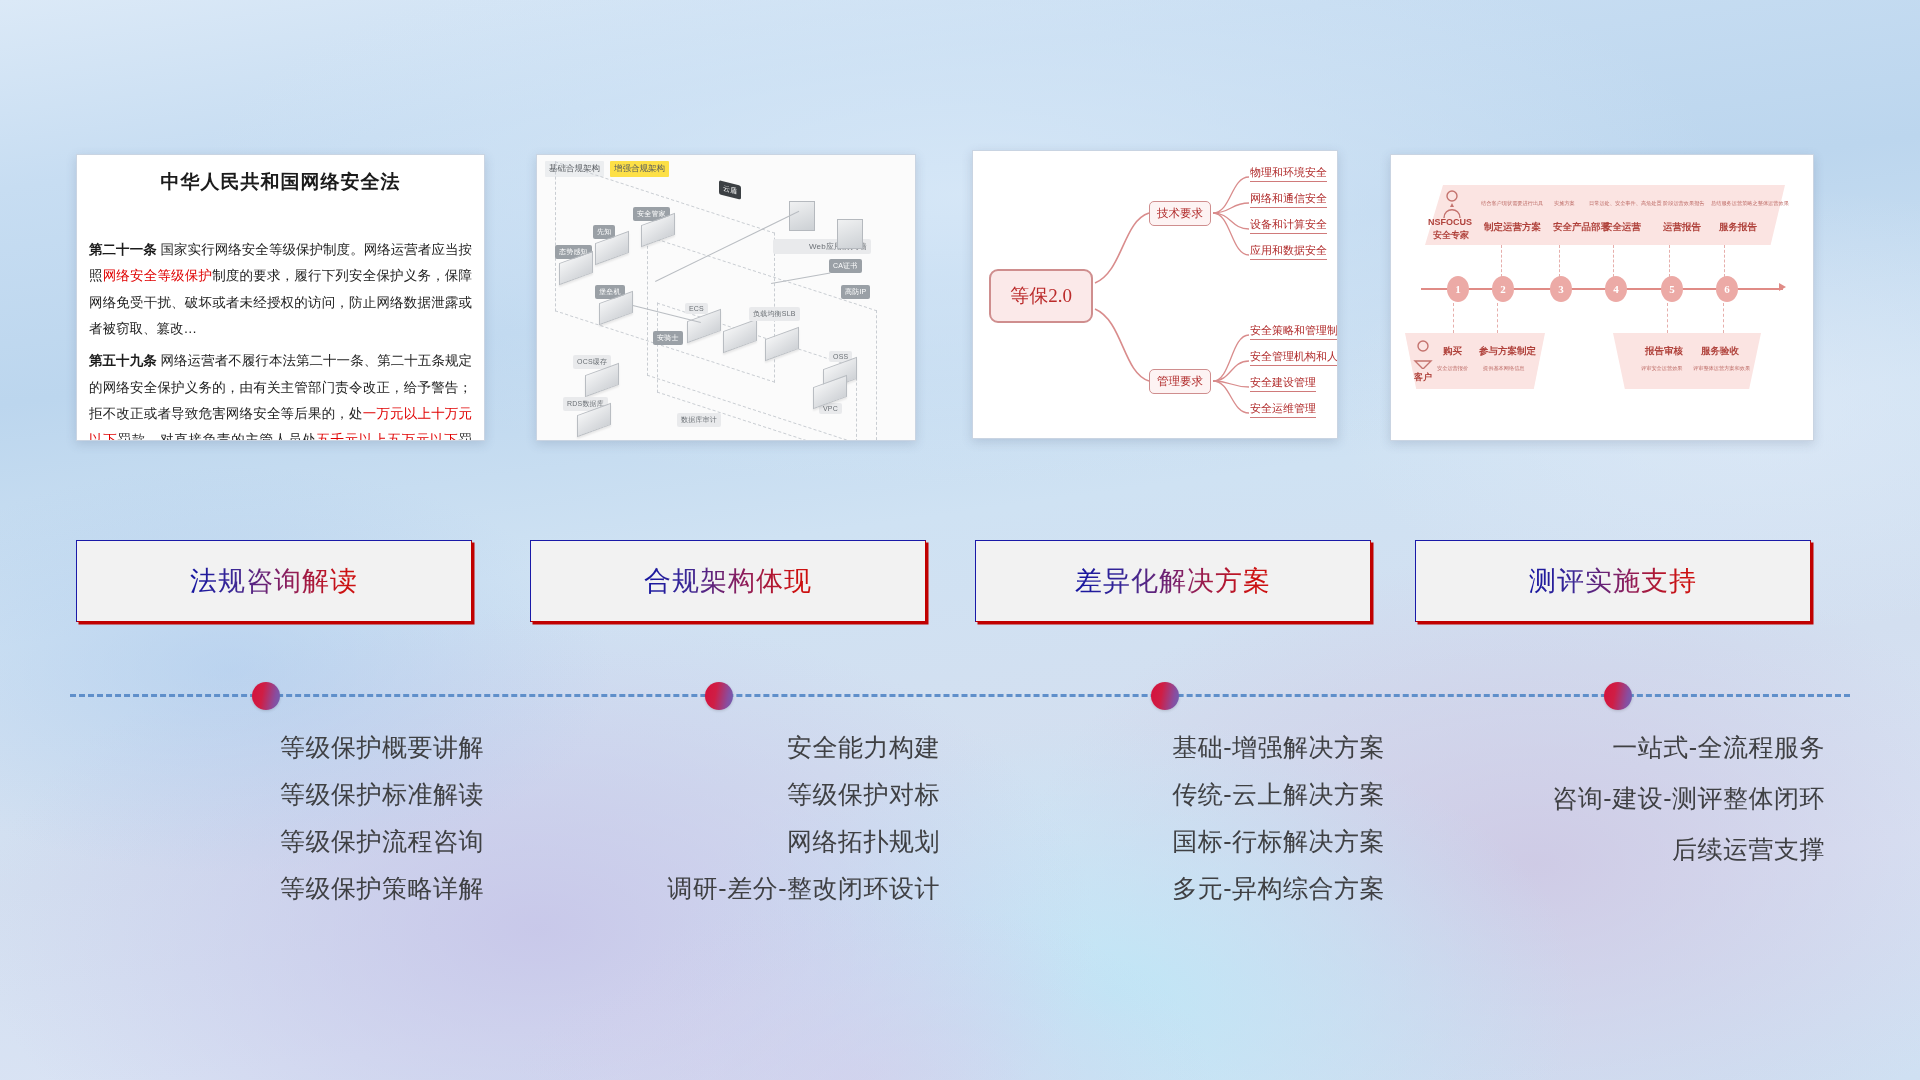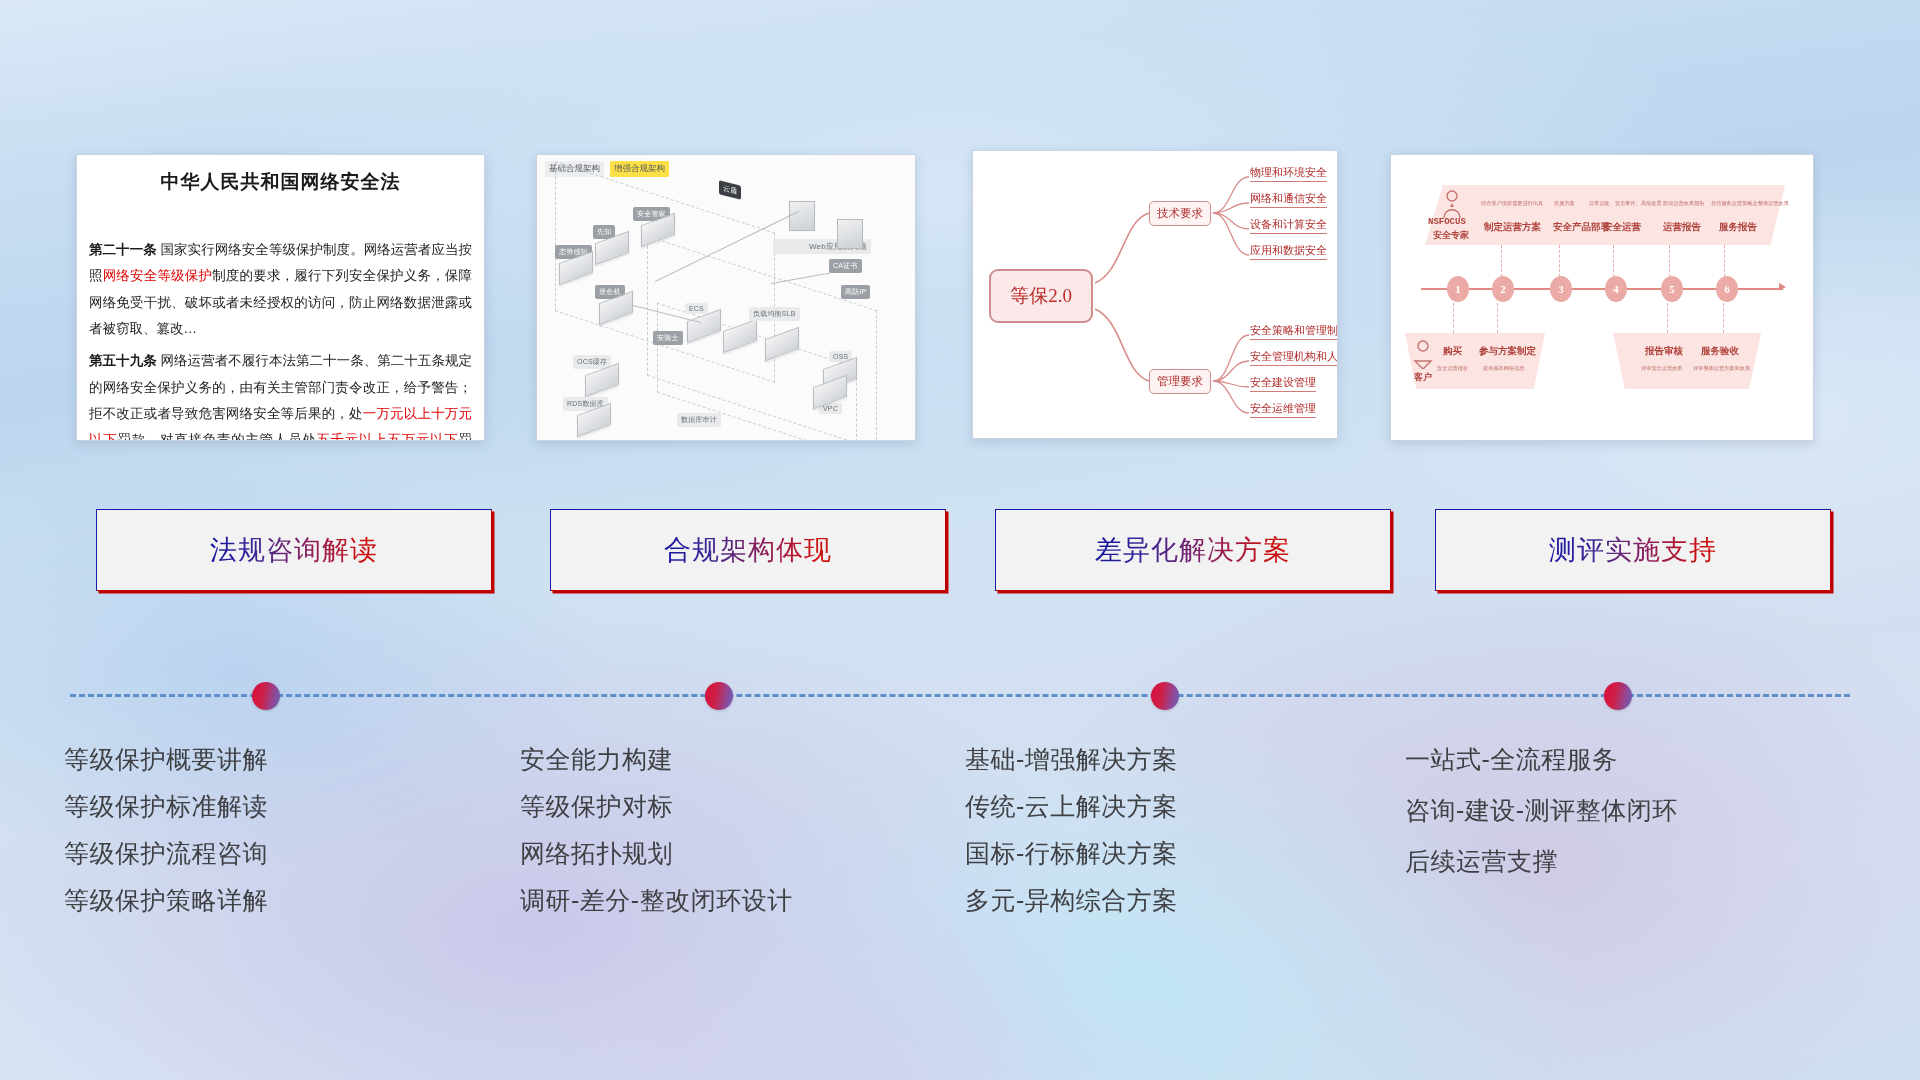--- a/index.html
+++ b/index.html
@@ -115,21 +115,21 @@
     background: #ecaaa6; color: #fff; font-size: 11px; font-weight: bold;
     display: flex; align-items: center; justify-content: center;
     font-family: "Liberation Serif", serif; top: 121px;
   }
   .tl-step { position: absolute; font-size: 9.5px; font-weight: bold; color: #b0423c; white-space: nowrap; }
   .tl-sub { position: absolute; font-size: 5.2px; color: #bd6b66; white-space: nowrap; }
   .tl-link { position: absolute; width: 1px; border-left: 1px dashed #e6aeab; }
   .tl-person { position: absolute; color: #c4736e; }
 
   
-  .banners { position: absolute; left: 0; top: 509px; width: 1554px; height: 110px; margin-left: 20px; }
+  .banners { position: absolute; left: 0; top: 540px; width: 1554px; height: 110px; }
   .banner {
     position: absolute; top: 0; height: 82px;
     background: #f2f2f2;
     border: 1.6px solid #1a1aa8;
     border-right-color: #c00000;
     border-bottom-color: #c00000;
     box-shadow: 2.5px 2.5px 0 0 #c00000;
     display: flex; align-items: center; justify-content: center;
   }
   .banner-label {
@@ -152,21 +152,21 @@
   .strip-dot {
     position: absolute; top: 22px; width: 28px; height: 28px; border-radius: 50%;
     background: linear-gradient(100deg, #d5103b 0%, #cf1e45 38%, #8a4c9e 78%, #6b63b4 100%);
     box-shadow: 0 1px 3px rgba(0,0,0,.15);
   }
   #dot-0 { left: 252px; }  #dot-1 { left: 705px; }
   #dot-2 { left: 1151px; } #dot-3 { left: 1604px; }
 
   
   .cols { position: absolute; left: 0; top: 735px; width: 1920px; height: 250px; }
-  .col { position: absolute; top: 12px; width: 420px; text-align: left; }
+  .col { position: absolute; top: 0; width: 420px; text-align: right; }
   #col-0 { left: 64px; }  #col-1 { left: 520px; }
   #col-2 { left: 965px; } #col-3 { left: 1405px; }
   .col-item {
     font-size: 25px; color: #3f4043; line-height: 1.0;
     margin-bottom: 22px; letter-spacing: .5px; white-space: nowrap;
   }
   #col-3 .col-item { margin-bottom: 26px; }
 </style>
 </head>
 <body>
@@ -274,21 +274,21 @@
     <div class="tl">
       <div class="tl-banner-top"></div>
       <div class="tl-banner-bot1"></div>
       <div class="tl-banner-bot2"></div>
 
       <svg class="tl-person" style="left:48px;top:34px;" width="26" height="30" viewBox="0 0 26 30">
         <circle cx="13" cy="7" r="5" fill="none" stroke="#c4736e" stroke-width="1.4"></circle>
         <path d="M5,29 C5,18 21,18 21,29" fill="none" stroke="#c4736e" stroke-width="1.4"></path>
         <path d="M13,14 l2,4 l-4,0 z" fill="#c4736e"></path>
       </svg>
-      <div class="tl-step" style="left:37px;top:62px;font-size:9px;font-family:Liberation Mono, monospace;">NSFOCUS</div>
+      <div class="tl-step" style="left:37px;top:62px;font-size:9px;">NSFOCUS</div>
       <div class="tl-step" style="left:42px;top:74px;font-size:9px;">安全专家</div>
 
       <div class="tl-sub" style="left:90px;top:45px;">结合客户现状需要进行出具</div>
       <div class="tl-step" style="left:93px;top:66px;">制定运营方案</div>
       <div class="tl-sub" style="left:163px;top:45px;">实施方案</div>
       <div class="tl-step" style="left:150px;top:66px;margin-left:12px;">安全产品部署</div>
       <div class="tl-sub" style="left:198px;top:45px;">日常运处、安全事件、高危处置</div>
       <div class="tl-step" style="left:212px;top:66px;">安全运营</div>
       <div class="tl-sub" style="left:272px;top:45px;">阶段运营效果报告</div>
       <div class="tl-step" style="left:272px;top:66px;">运营报告</div>

